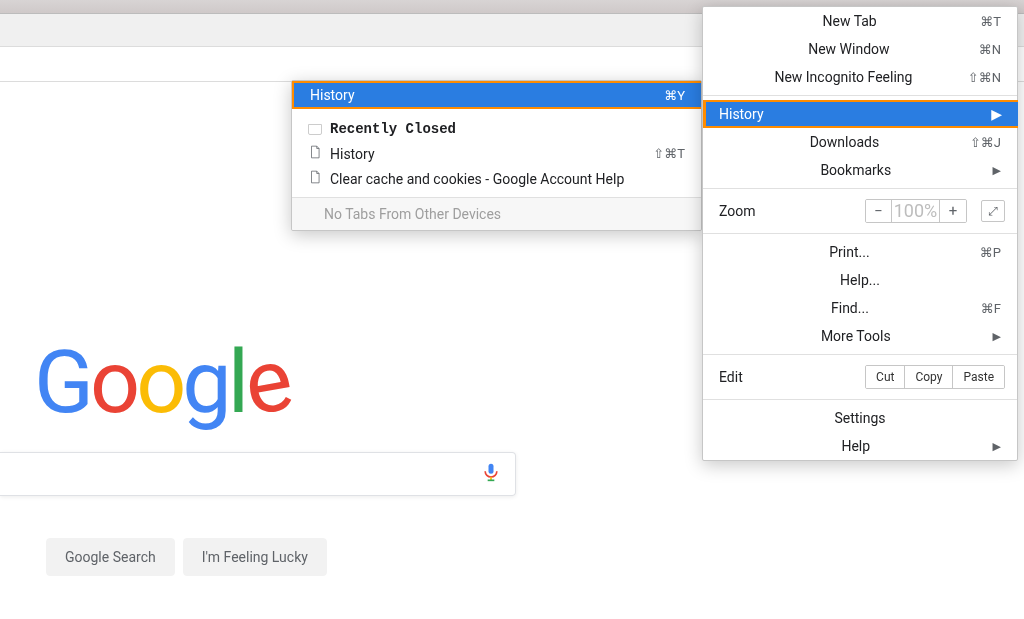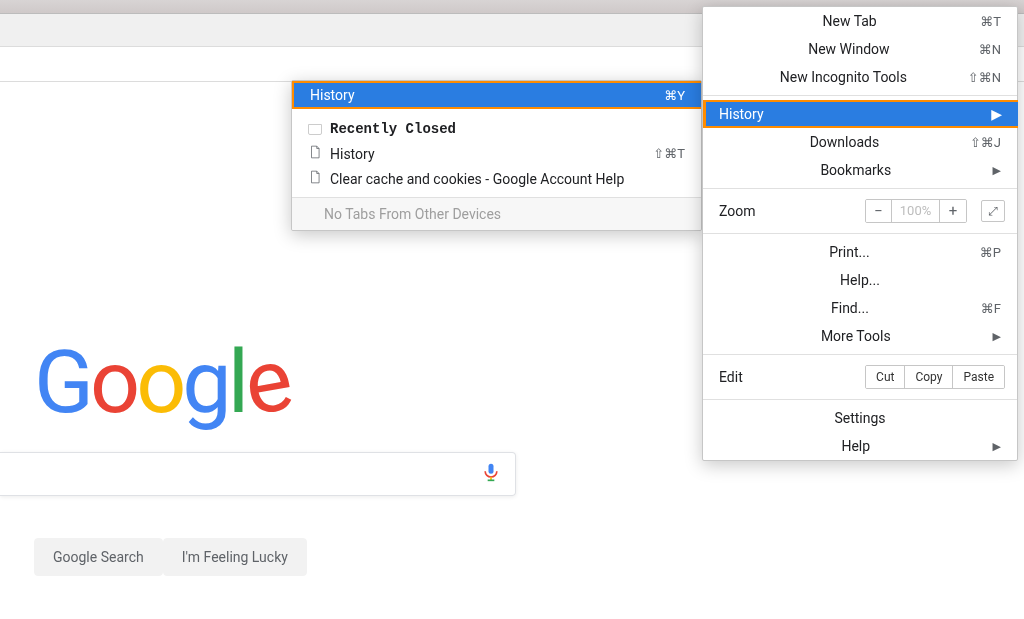--- a/index.html
+++ b/index.html
@@ -23,41 +23,41 @@
 .g1 { color: #4285F4; }
 .go1 { color: #EA4335; }
 .go2 { color: #FBBC05; }
 .g2 { color: #4285F4; }
 .gl { color: #34A853; }
 .ge { color: #EA4335; transform: rotate(-10deg); display: inline-block; }
 
 .search-box { position: absolute; top: 370px; left: 0; width: 516px; height: 44px; border: 1px solid #dfe1e5; border-left: none; border-radius: 0 4px 4px 0; display: flex; align-items: center; justify-content: flex-end; padding-right: 14px; box-shadow: 0 1px 4px rgba(0,0,0,0.08); }
 .mic-icon svg { width: 20px; height: 24px; }
 
-.buttons-row { position: absolute; top: 456px; left: 34px; display: flex; gap: 0; }
+.buttons-row { position: absolute; top: 456px; left: 46px; display: flex; gap: 8px; }
 .gbtn { background: #f2f2f2; border: 1px solid #f2f2f2; color: #5f6368; font-size: 14px; padding: 10px 18px; border-radius: 4px; cursor: pointer; }
 
 
 .main-menu { position: absolute; top: 6px; right: 6px; width: 316px; background: #fff; border: 1px solid #c6c6c6; border-radius: 2px; box-shadow: 0 4px 18px rgba(0,0,0,0.22); font-size: 14px; color: #202124; }
 .menu-item { display: flex; align-items: center; padding: 6px 16px; min-height: 28px; cursor: default; }
 .menu-item .label { flex: 1; text-align: center; }
 .menu-item .shortcut { color: #5f6368; font-size: 13px; }
 .menu-item .chev { color: #5f6368; font-size: 11px; }
 .menu-sep { height: 1px; background: #e0e0e0; margin: 4px 0; }
 .menu-highlight { border: 2px solid #ff8c00; border-left-width: 3px; border-right: none; padding: 0; margin-right: -1px; }
 .menu-highlight .inner { background: #2a7de1; color: #fff; display: flex; align-items: center; padding: 4px 16px 4px 13px; min-height: 24px; }
 .menu-highlight .inner .label { flex: 1; }
 .menu-highlight .inner .chev { color: #fff; }
 
 .zoom-row { display: flex; align-items: center; padding: 6px 12px 6px 16px; min-height: 32px; }
 .zoom-row .label { flex: 1; }
 .zoom-ctrl { display: flex; align-items: center; border: 1px solid #c6c6c6; border-radius: 2px; overflow: hidden; margin-right: 14px; }
 .zoom-ctrl button { width: 26px; height: 22px; background: #fff; border: none; border-right: 1px solid #c6c6c6; color: #5f6368; font-size: 15px; cursor: pointer; }
 .zoom-ctrl button:last-child { border-right: none; }
-.zoom-ctrl .pct { width: 48px; text-align: center; color: #bdbdbd; font-size: 13px; border-right: 1px solid #c6c6c6; line-height: 22px; }
+.zoom-ctrl .pct { width: 48px; text-align: center; color: #bdbdbd; font-size: 18px; border-right: 1px solid #c6c6c6; line-height: 22px; }
 .full-btn { width: 24px; height: 22px; border: 1px solid #c6c6c6; border-radius: 2px; display: flex; align-items: center; justify-content: center; font-size: 12px; color: #5f6368; }
 
 .edit-row { display: flex; align-items: center; padding: 6px 12px 6px 16px; min-height: 32px; }
 .edit-row .label { flex: 1; }
 .edit-btns { display: flex; border: 1px solid #c6c6c6; border-radius: 2px; overflow: hidden; }
 .edit-btns button { background: #fff; border: none; border-right: 1px solid #c6c6c6; padding: 4px 10px; font-size: 12px; color: #333; cursor: pointer; }
 .edit-btns button:last-child { border-right: none; }
 
 
 .sub-menu { position: absolute; top: 80px; right: 322px; width: 411px; background: #fff; border: 1px solid #c6c6c6; border-radius: 2px; box-shadow: 0 4px 18px rgba(0,0,0,0.22); font-size: 14px; color: #202124; }
@@ -163,21 +163,21 @@
 <div class="main-menu">
   <div class="menu-item">
     <span class="label">New Tab</span>
     <span class="shortcut">⌘T</span>
   </div>
   <div class="menu-item">
     <span class="label">New Window</span>
     <span class="shortcut">⌘N</span>
   </div>
   <div class="menu-item">
-    <span class="label">New Incognito Tools</span>
+    <span class="label">New Incognito Feeling</span>
     <span class="shortcut">⇧⌘N</span>
   </div>
   <div class="menu-sep"></div>
 
   <div class="menu-highlight">
     <div class="inner">
       <span class="label">History</span>
       <span class="chev">▶</span>
     </div>
   </div>

